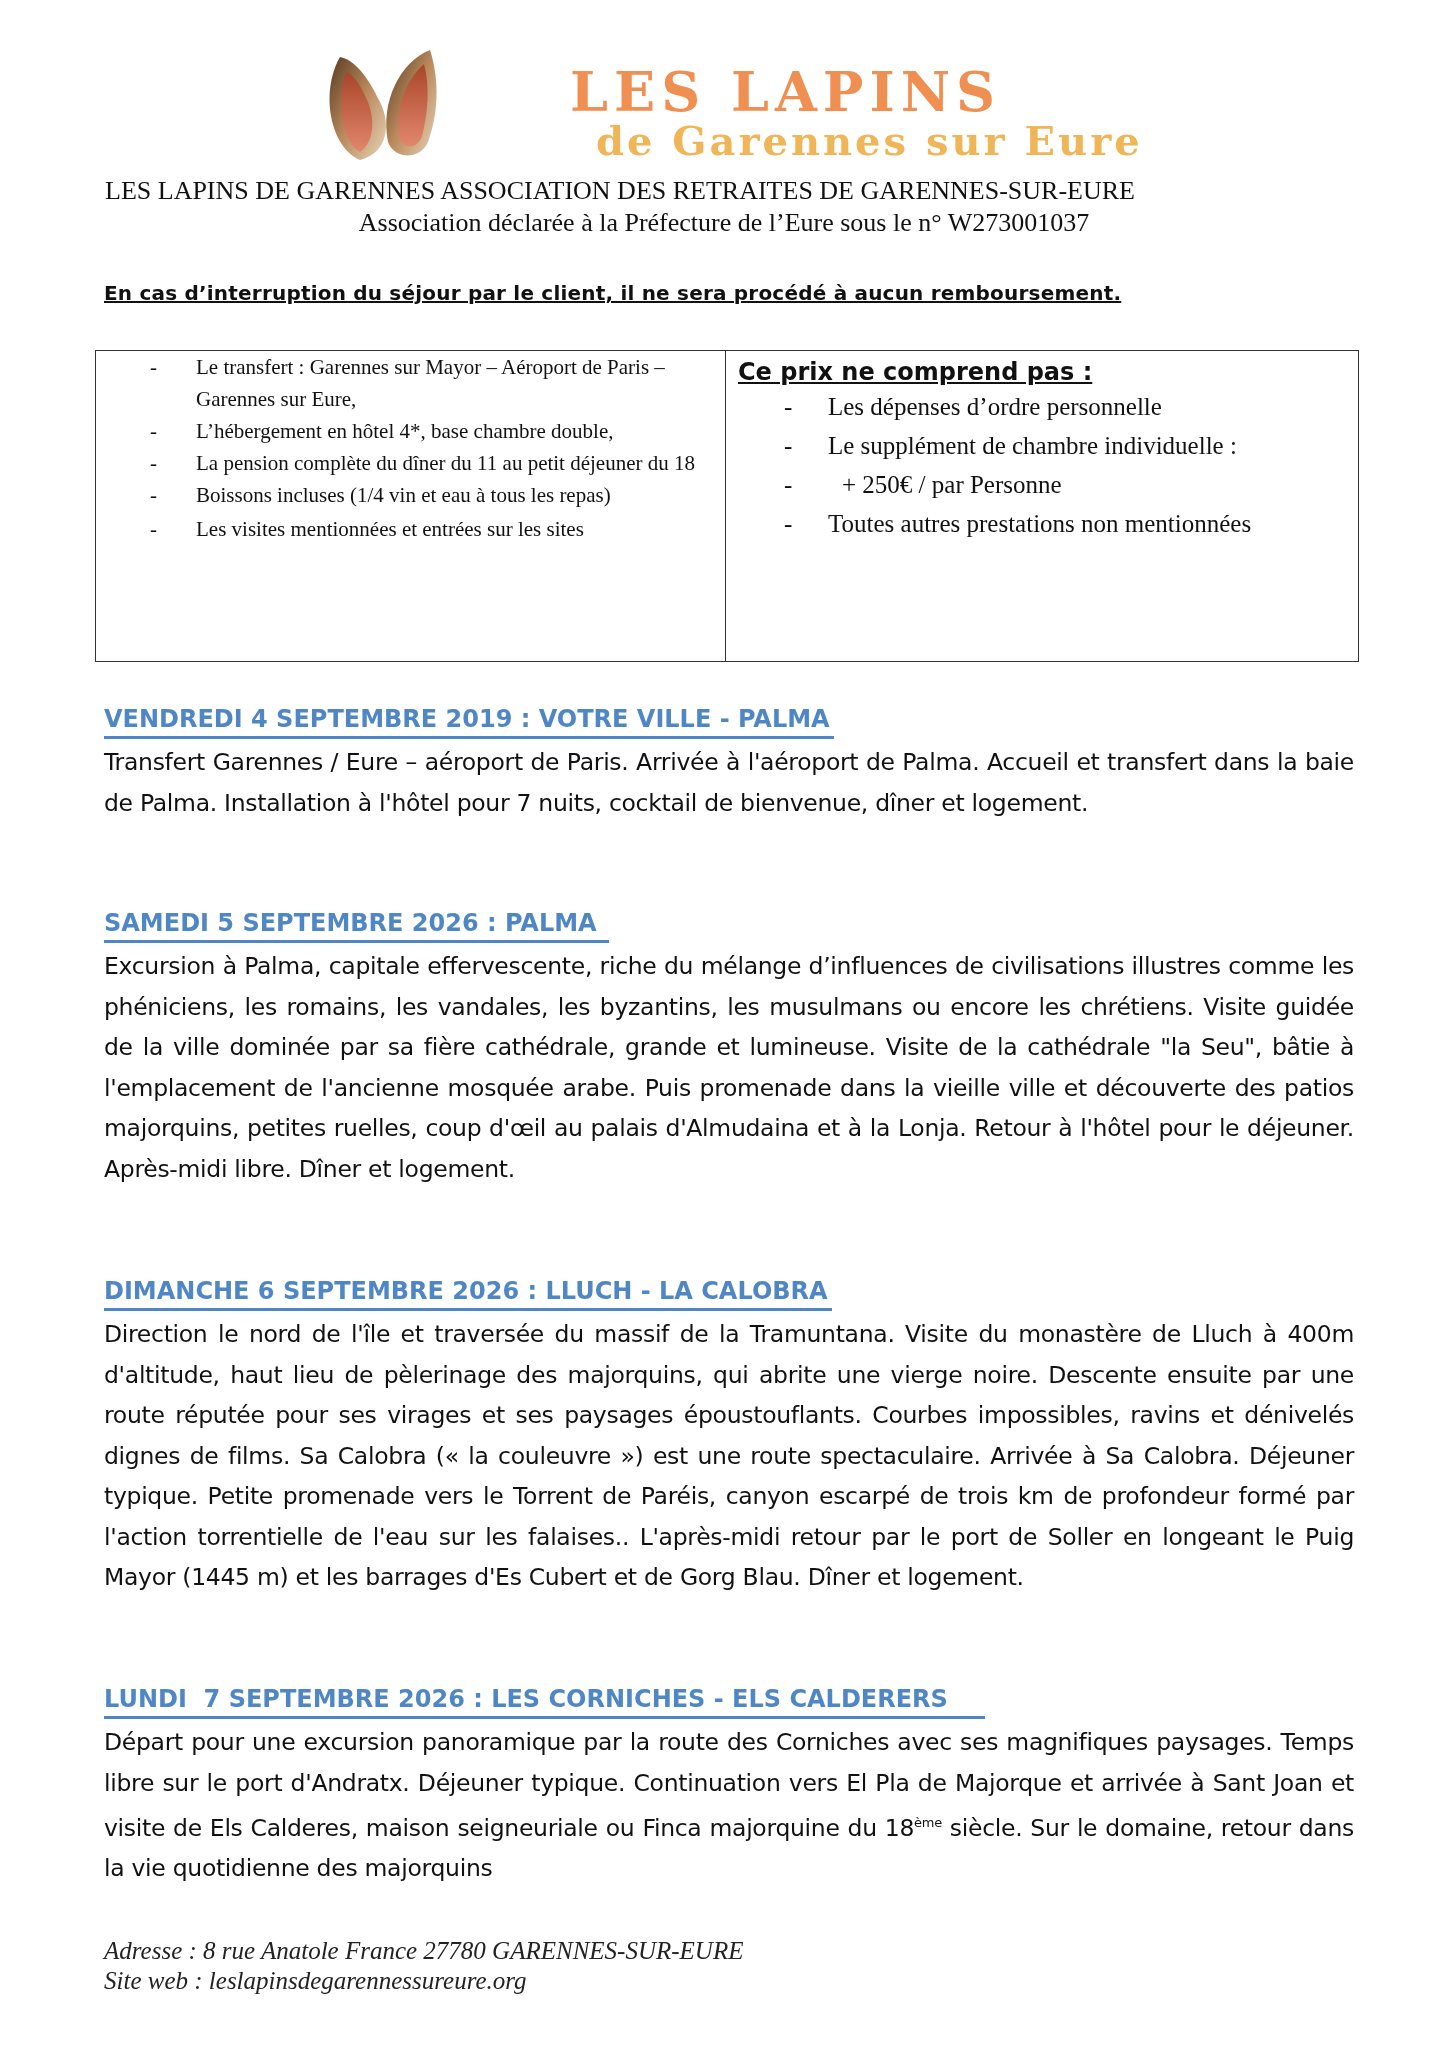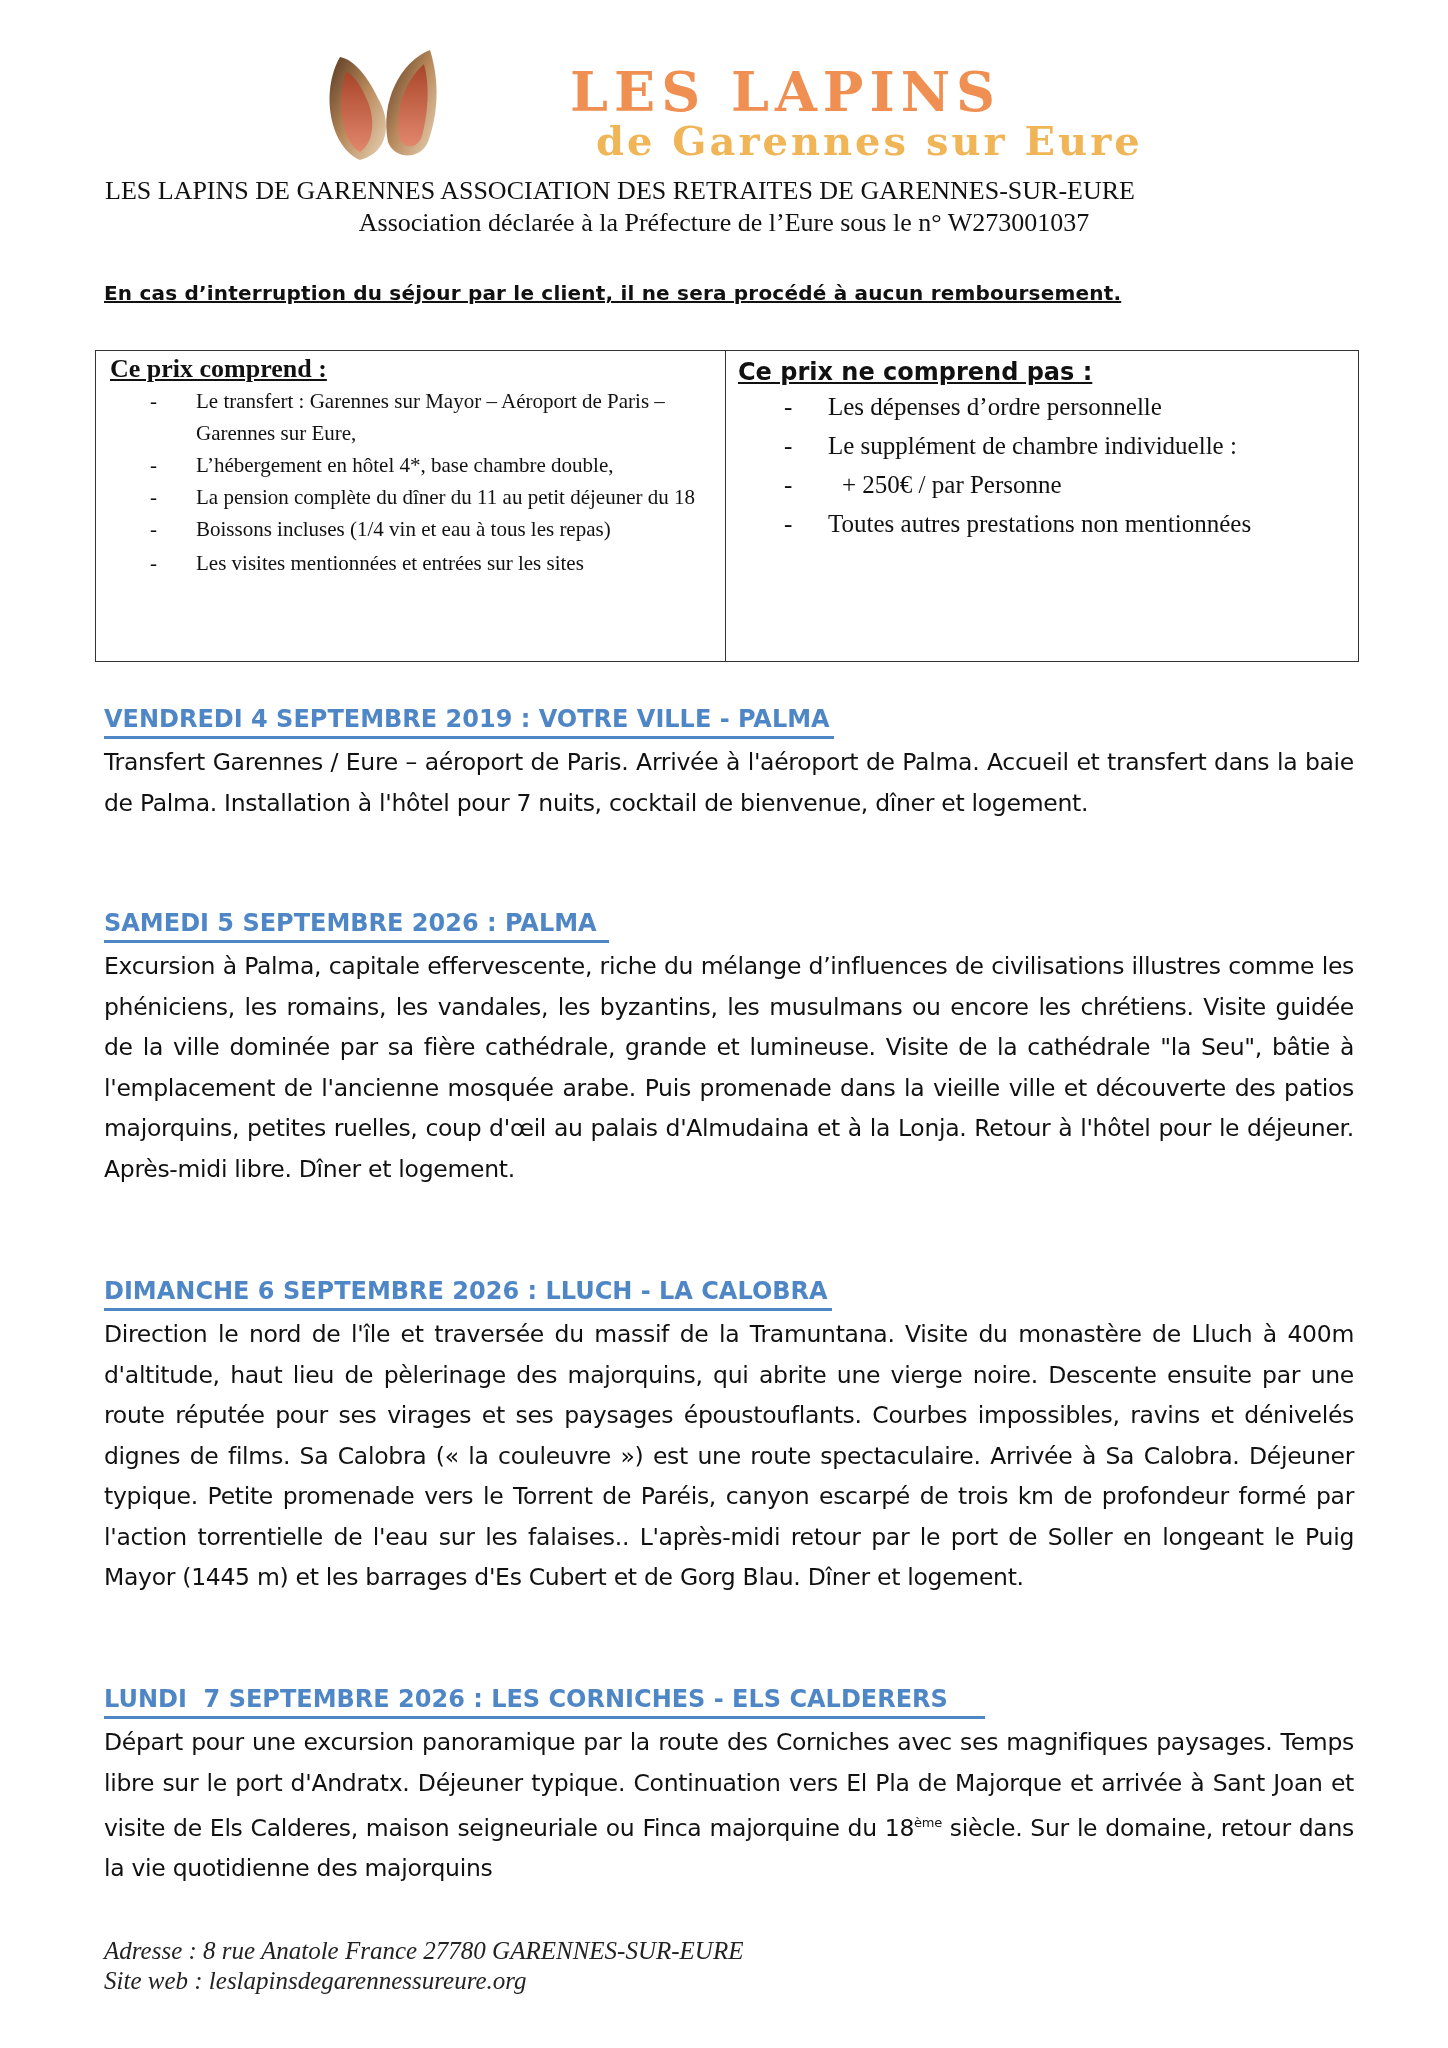--- a/index.html
+++ b/index.html
@@ -73,21 +73,20 @@
     <div class="logo-sub">de Garennes sur Eure</div>
   </div>
 
   <div class="assoc-title">LES LAPINS DE GARENNES ASSOCIATION DES RETRAITES DE GARENNES-SUR-EURE</div>
   <div class="assoc-sub">Association déclarée à la Préfecture de l’Eure sous le n° W273001037</div>
 
   <div class="warning">En cas d’interruption du séjour par le client, il ne sera procédé à aucun remboursement.</div>
 
   <div class="price-table">
     <div class="price-col col-left">
-      <div class="col-head">Ce prix comprend :</div>
       <ul class="plist">
         <li><span class="dash">-</span><span>Le transfert : Garennes sur Mayor – Aéroport de Paris – Garennes sur Eure,</span></li>
         <li><span class="dash">-</span><span>L’hébergement en hôtel 4*, base chambre double,</span></li>
         <li><span class="dash">-</span><span>La pension complète du dîner du 11 au petit déjeuner du 18</span></li>
         <li><span class="dash">-</span><span>Boissons incluses (1/4 vin et eau à tous les repas)</span></li>
         <li style="margin-top:2px"><span class="dash">-</span><span>Les visites mentionnées et entrées sur les sites</span></li>
       </ul>
     </div>
     <div class="price-col col-right">
       <div class="col-head">Ce prix ne comprend pas :</div>

